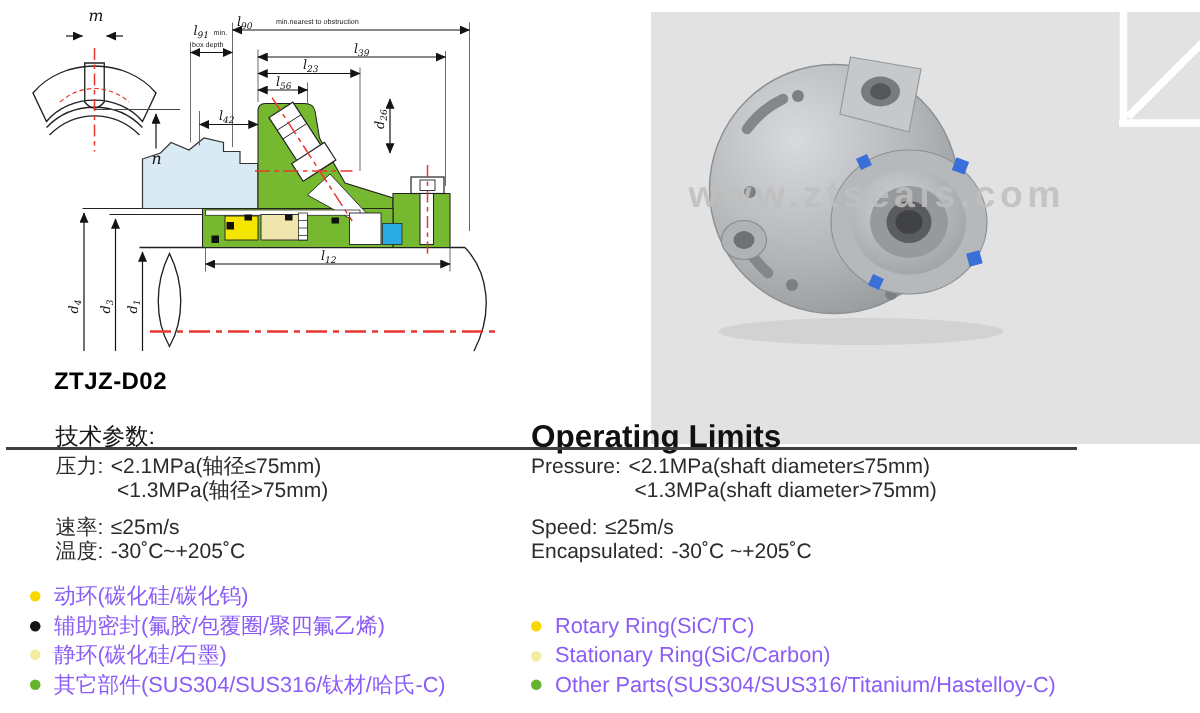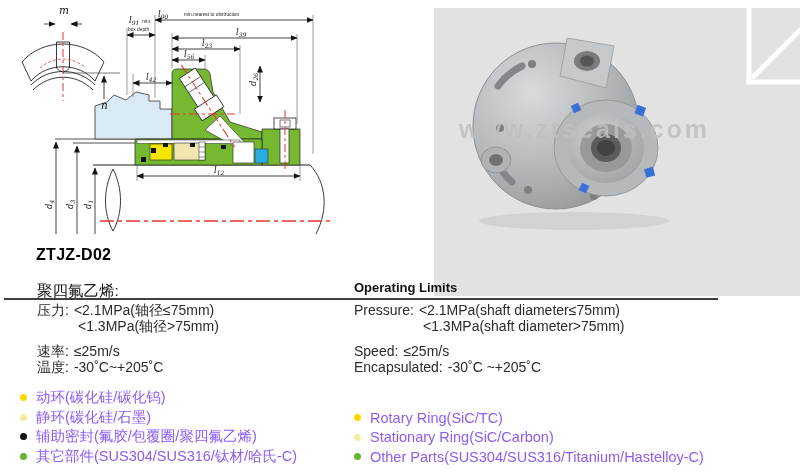--- a/index.html
+++ b/index.html
@@ -18,21 +18,21 @@
   .dln{stroke:#141414;stroke-width:0.8;}
   .oln{stroke:#222;stroke-width:0.9;fill:none;}
   .red{stroke:var(--red);fill:none;}
   
   #photo{left:434px;top:8px;width:387px;height:288px;background:var(--photo-bg);}
   .watermark{font-family:"Liberation Sans",sans-serif;font-weight:bold;font-size:25px;
     fill:#bfbfbf;opacity:.85;letter-spacing:3px;}
   
   #title{left:36px;top:246px;font-size:16px;font-weight:bold;letter-spacing:.3px;color:#000;}
   #head-cn{left:37px;top:281px;font-size:15.5px;color:#161616;}
-  #head-en{left:354px;top:280px;font-size:13px;font-weight:bold;color:#111;}
+  #head-en{left:354px;top:280px;font-size:21px;font-weight:bold;color:#111;}
   #divider{left:4px;top:298px;width:714px;border-top:2px solid #3f3f3f;height:0;}
   .spec{font-size:14px;line-height:15.5px;color:#2b2b2b;white-space:nowrap;}
   #spec-cn{left:37px;top:303px;}
   #spec-en{left:354px;top:303px;}
   .spec .lbl{margin-right:5px;}
   .ind-cn{padding-left:41px;}
   .ind-en{padding-left:69px;}
   .gap{margin-top:10px;}
   
   .mats{font-size:14.5px;color:#8b5cf6;}
@@ -216,21 +216,21 @@
     <g stroke="#ffffff" stroke-width="5">
       <line x1="315" y1="0" x2="315" y2="74"></line>
       <line x1="312" y1="74" x2="387" y2="74"></line>
       <line x1="318" y1="70" x2="386" y2="2"></line>
     </g>
   </svg>
 </div>
 
 <div id="title" class="abs">ZTJZ-D02</div>
 
-<div id="head-cn" class="abs">聚四氟乙烯:</div>
+<div id="head-cn" class="abs">技术参数:</div>
 <div id="head-en" class="abs">Operating Limits</div>
 <div id="divider" class="abs"></div>
 
 <div id="spec-cn" class="abs spec">
   <div><span class="lbl">压力:</span><span>&lt;2.1MPa(轴径≤75mm)</span></div>
   <div class="ind-cn">&lt;1.3MPa(轴径&gt;75mm)</div>
   <div class="gap"><span class="lbl">速率:</span><span>≤25m/s</span></div>
   <div><span class="lbl">温度:</span><span>-30˚C~+205˚C</span></div>
 </div>
 
@@ -240,28 +240,28 @@
   <div class="gap"><span class="lbl">Speed:</span><span>≤25m/s</span></div>
   <div><span class="lbl">Encapsulated:</span><span>-30˚C ~+205˚C</span></div>
 </div>
 
 <div id="mat-cn" class="abs mats">
   <div class="mrow">
       <span class="bullet" style="background-color: rgb(248, 216, 0);"></span>
       <span>动环(碳化硅/碳化钨)</span>
     </div>
   <div class="mrow">
+      <span class="bullet" style="background-color: rgb(20, 20, 20);"></span>
+      <span>辅助密封(氟胶/包覆圈/聚四氟乙烯)</span>
+    </div>
+  <div class="mrow">
       <span class="bullet" style="background-color: rgb(243, 237, 160);"></span>
       <span>静环(碳化硅/石墨)</span>
     </div>
   <div class="mrow">
-      <span class="bullet" style="background-color: rgb(20, 20, 20);"></span>
-      <span>辅助密封(氟胶/包覆圈/聚四氟乙烯)</span>
-    </div>
-  <div class="mrow">
       <span class="bullet" style="background-color: rgb(102, 179, 46);"></span>
       <span>其它部件(SUS304/SUS316/钛材/哈氏-C)</span>
     </div>
 </div>
 
 <div id="mat-en" class="abs mats">
   <div class="mrow">
       <span class="bullet" style="background-color: rgb(248, 216, 0);"></span>
       <span>Rotary  Ring(SiC/TC)</span>
     </div>

